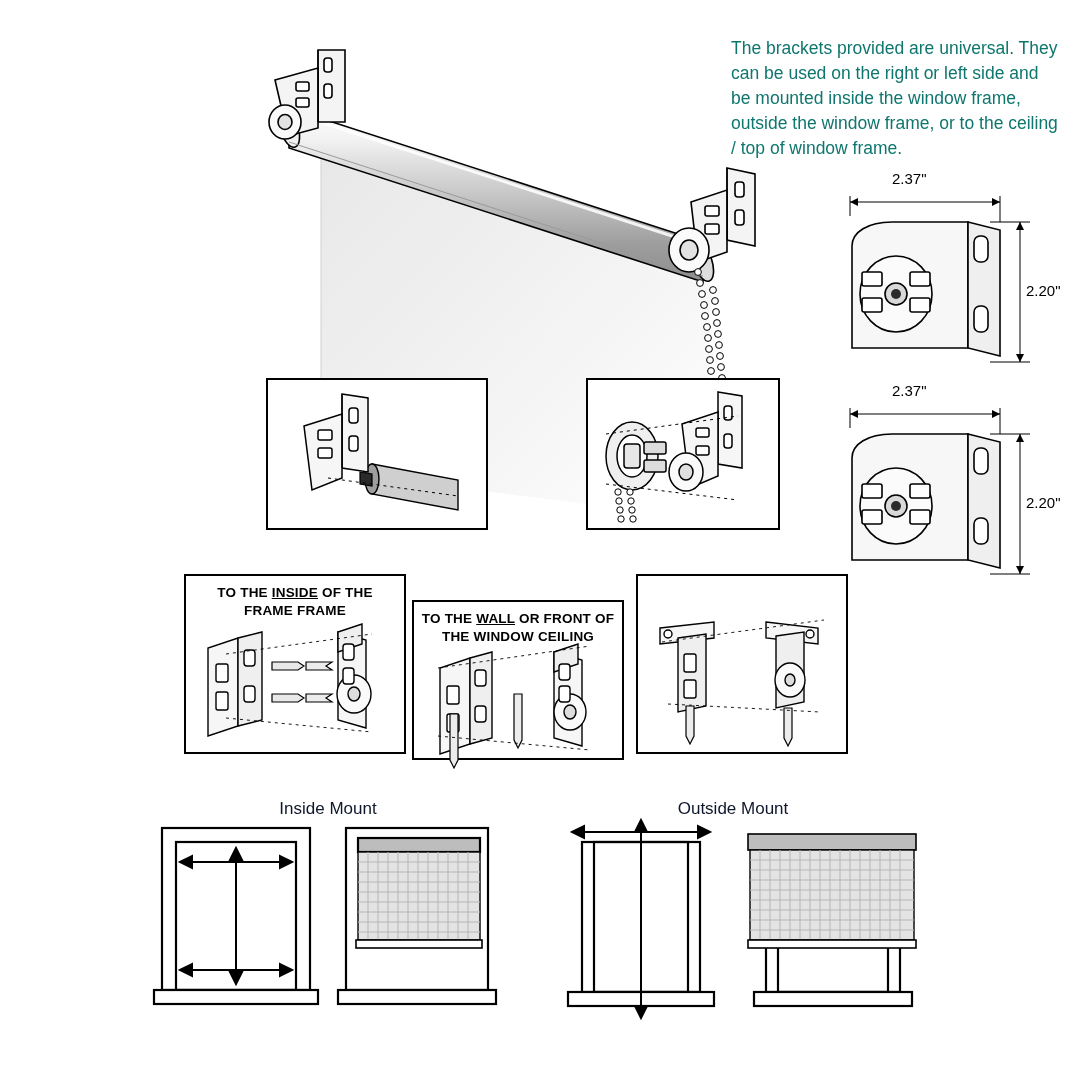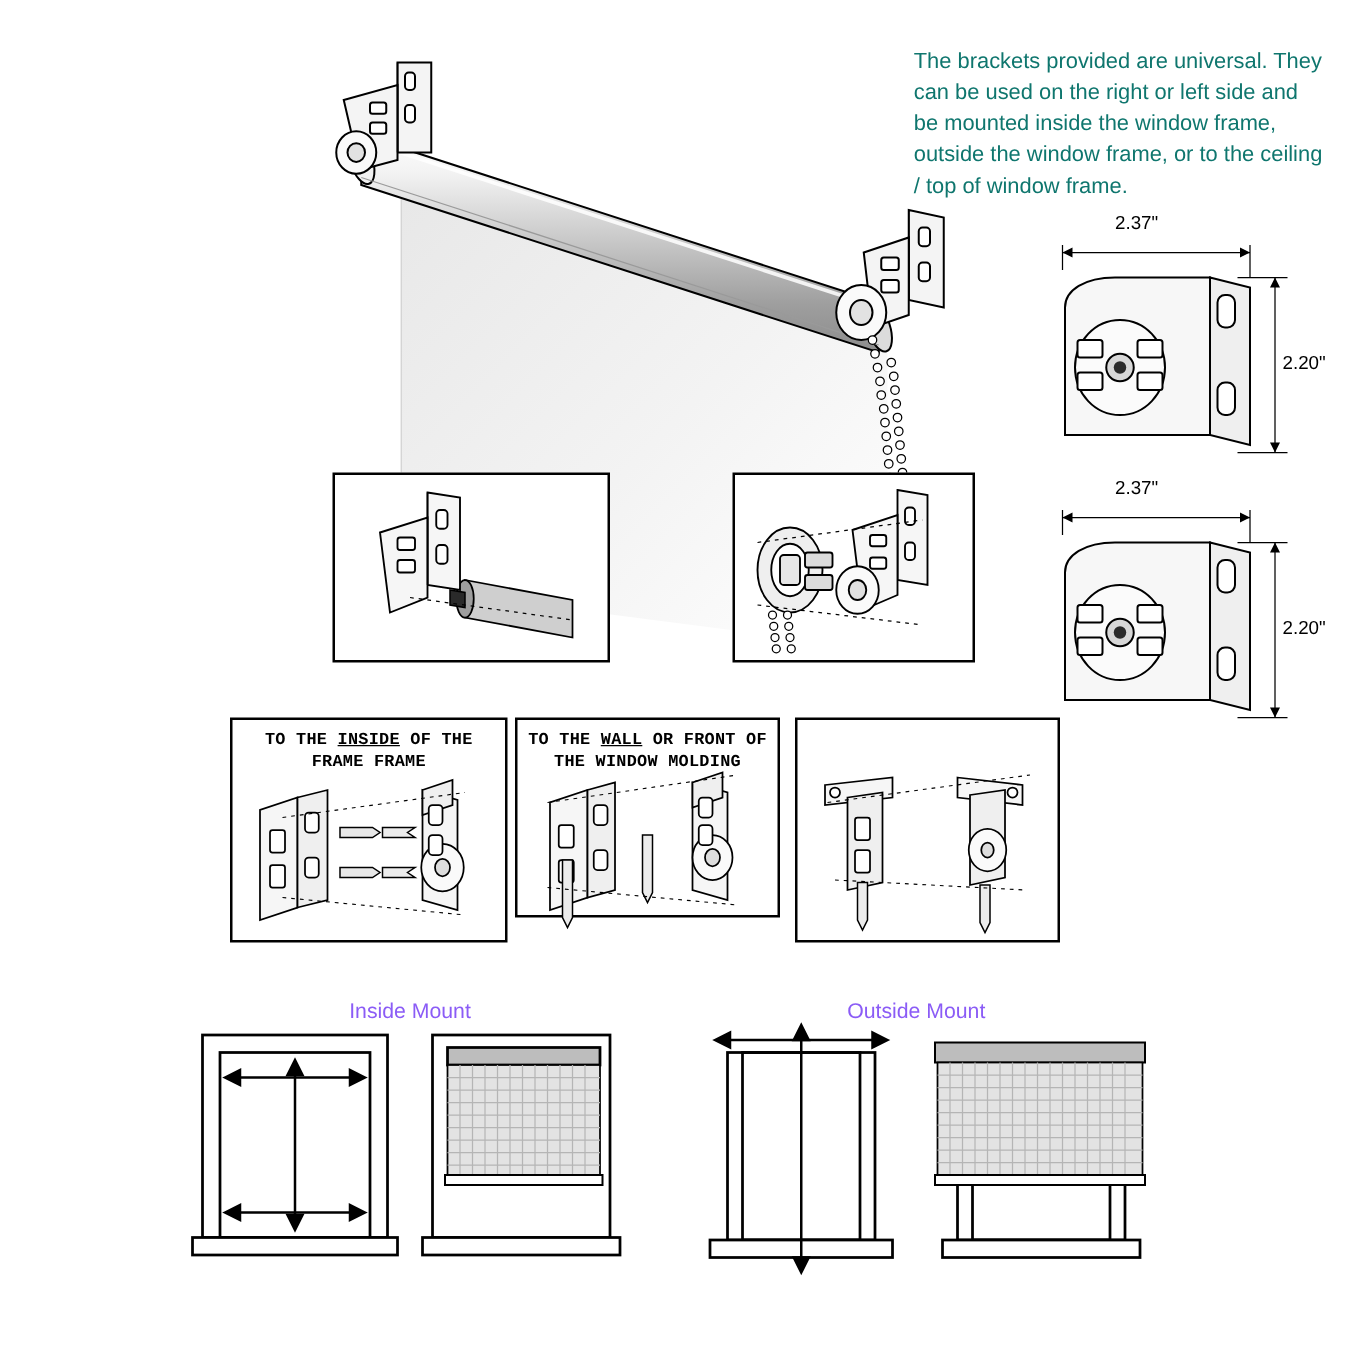--- a/index.html
+++ b/index.html
@@ -47,35 +47,34 @@
   .panel-title {
     position: absolute;
     top: 8px;
     left: 0;
     width: 100%;
     text-align: center;
     font-size: 13.5px;
     font-weight: bold;
     line-height: 18px;
     letter-spacing: .2px;
-    font-family: Liberation Mono, monospace;
   }
   .u { text-decoration: underline; }
 
   
   .callout {
     border: 2px solid #000;
     box-sizing: border-box;
     background: #fff;
   }
 
   
   .mount-caption {
     font-size: 17px;
-    color: #8b5cf6;
+    color: #0f172a;
     text-align: center;
     white-space: nowrap;
   }
 </style>
 </head>
 <body>
 
 <div class="abs" id="intro-text">The brackets provided are universal. They can be used on the right or left side and be mounted inside the window frame, outside the window frame, or to the ceiling / top of window frame.</div>
 
 <div class="abs" style="left:255px; top:50px; width:520px; height:480px;">
@@ -331,24 +330,24 @@
       <path d="M86,118 L112,118 L118,122 L112,126 L86,126 Z"></path>
       <path d="M120,86 L146,86 L140,90 L146,94 L120,94 Z" fill="#ececec"></path>
       <path d="M120,118 L146,118 L140,122 L146,126 L120,126 Z" fill="#ececec"></path>
     </g>
 
     <path d="M40,78 L186,58" stroke="#000" stroke-width=".9" stroke-dasharray="3 4" fill="none"></path>
     <path d="M40,142 L186,156" stroke="#000" stroke-width=".9" stroke-dasharray="3 4" fill="none"></path>
   </svg>
 </div>
 
-<div class="abs panel" style="left:412px; top:574px; width:212px; height:160px;">
+<div class="abs panel" style="left:412px; top:600px; width:212px; height:160px;">
   <div class="panel-title">
     <div><span>TO THE </span><span class="u">WALL</span><span> OR FRONT OF</span></div>
-    <div>THE WINDOW MOLDING</div>
+    <div>THE WINDOW CEILING</div>
   </div>
   <svg width="208" height="176" viewBox="0 0 208 176" style="position:absolute; left:0; top:0;">
     <g stroke="#000" stroke-width="1.4" fill="#f6f6f6">
       <path d="M56,56 L56,142 L26,152 L26,66 Z"></path>
       <path d="M56,56 L78,50 L78,136 L56,142 Z" fill="#efefef"></path>
       <rect x="33" y="84" width="12" height="18" rx="2" fill="#fff"></rect>
       <rect x="33" y="112" width="12" height="18" rx="2" fill="#fff"></rect>
       <rect x="61" y="68" width="11" height="16" rx="3" fill="#fff"></rect>
       <rect x="61" y="104" width="11" height="16" rx="3" fill="#fff"></rect>
     </g>

